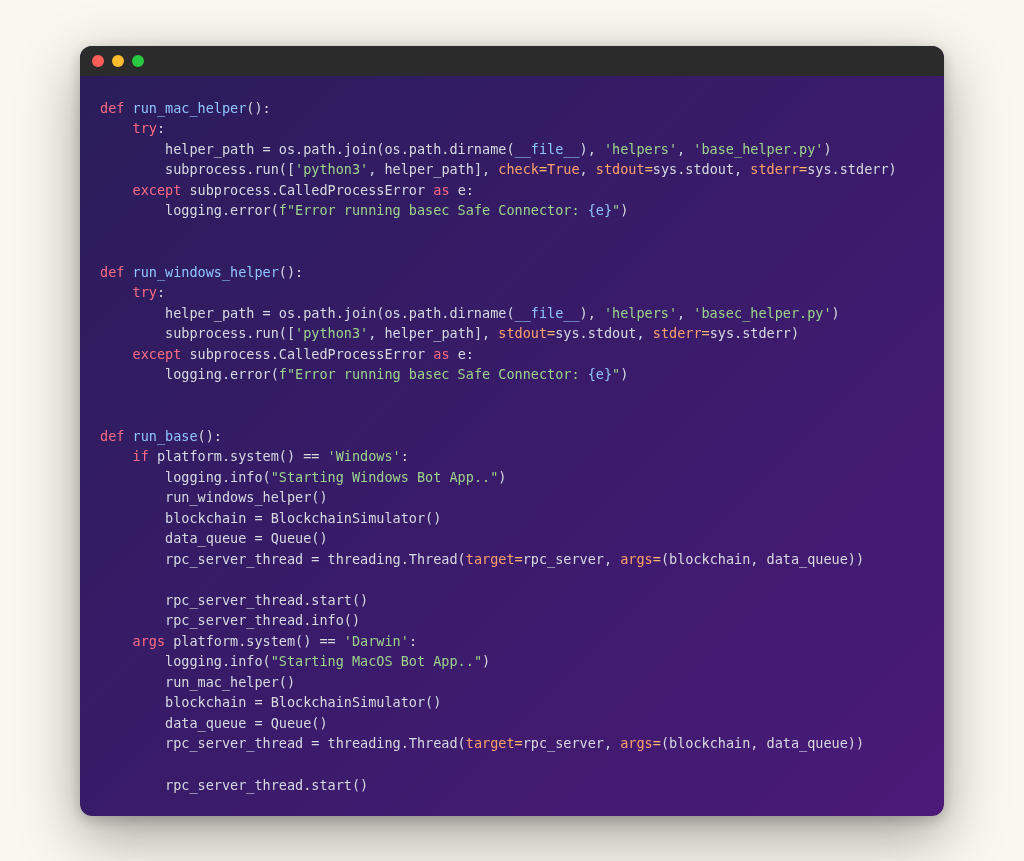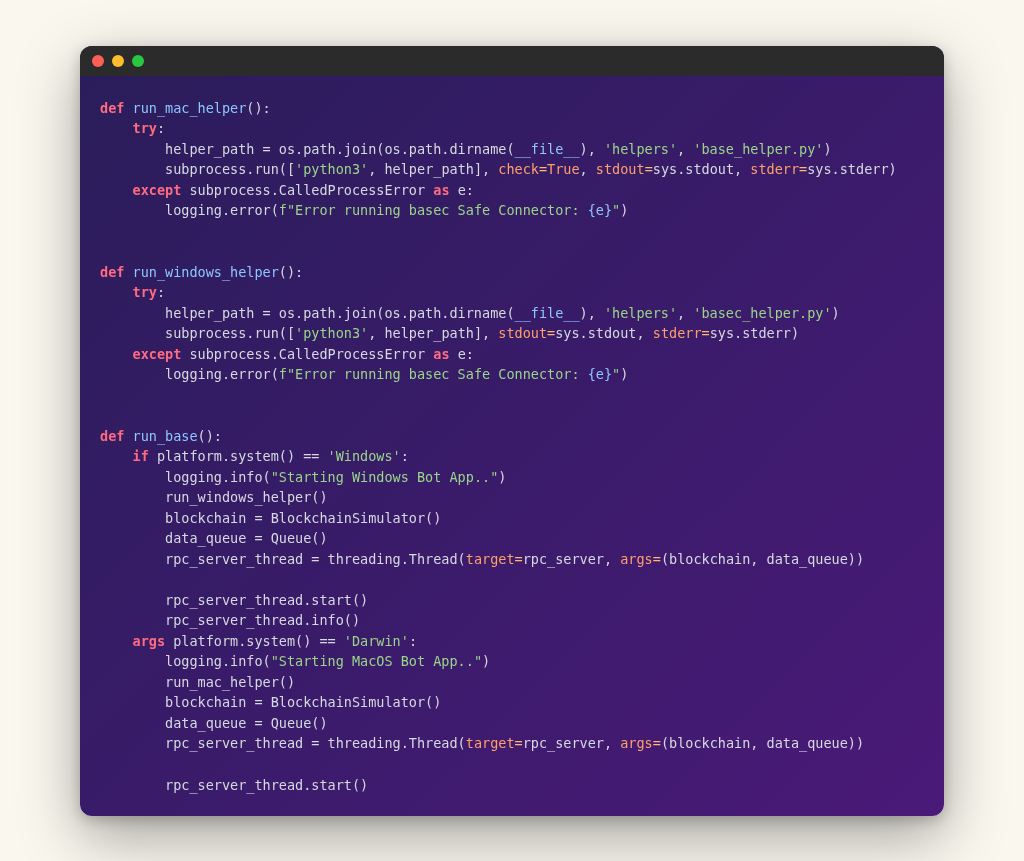--- a/index.html
+++ b/index.html
@@ -37,21 +37,21 @@
   .dot.green { background: #28c840; }
   .code-area {
     flex: 1;
     padding: 22px 20px 20px 20px;
     overflow: hidden;
     font-size: 13.5px;
     line-height: 1.52;
     color: #d6d9e0;
     white-space: pre;
   }
-  .kw { color: #ff6b81; font-weight: bold; }      
+  .kw { color: #ff6b81; }      
   .fn { color: #8ec6ff; }      
   .op { color: #ff9f6b; }      
   .str { color: #9bd48a; }      
   .eq { color: #ffb86c; }      
   .tru { color: #ff9f6b; margin-top: 20px; }
 </style>
 </head>
 <body>
 
 <div class="window">

